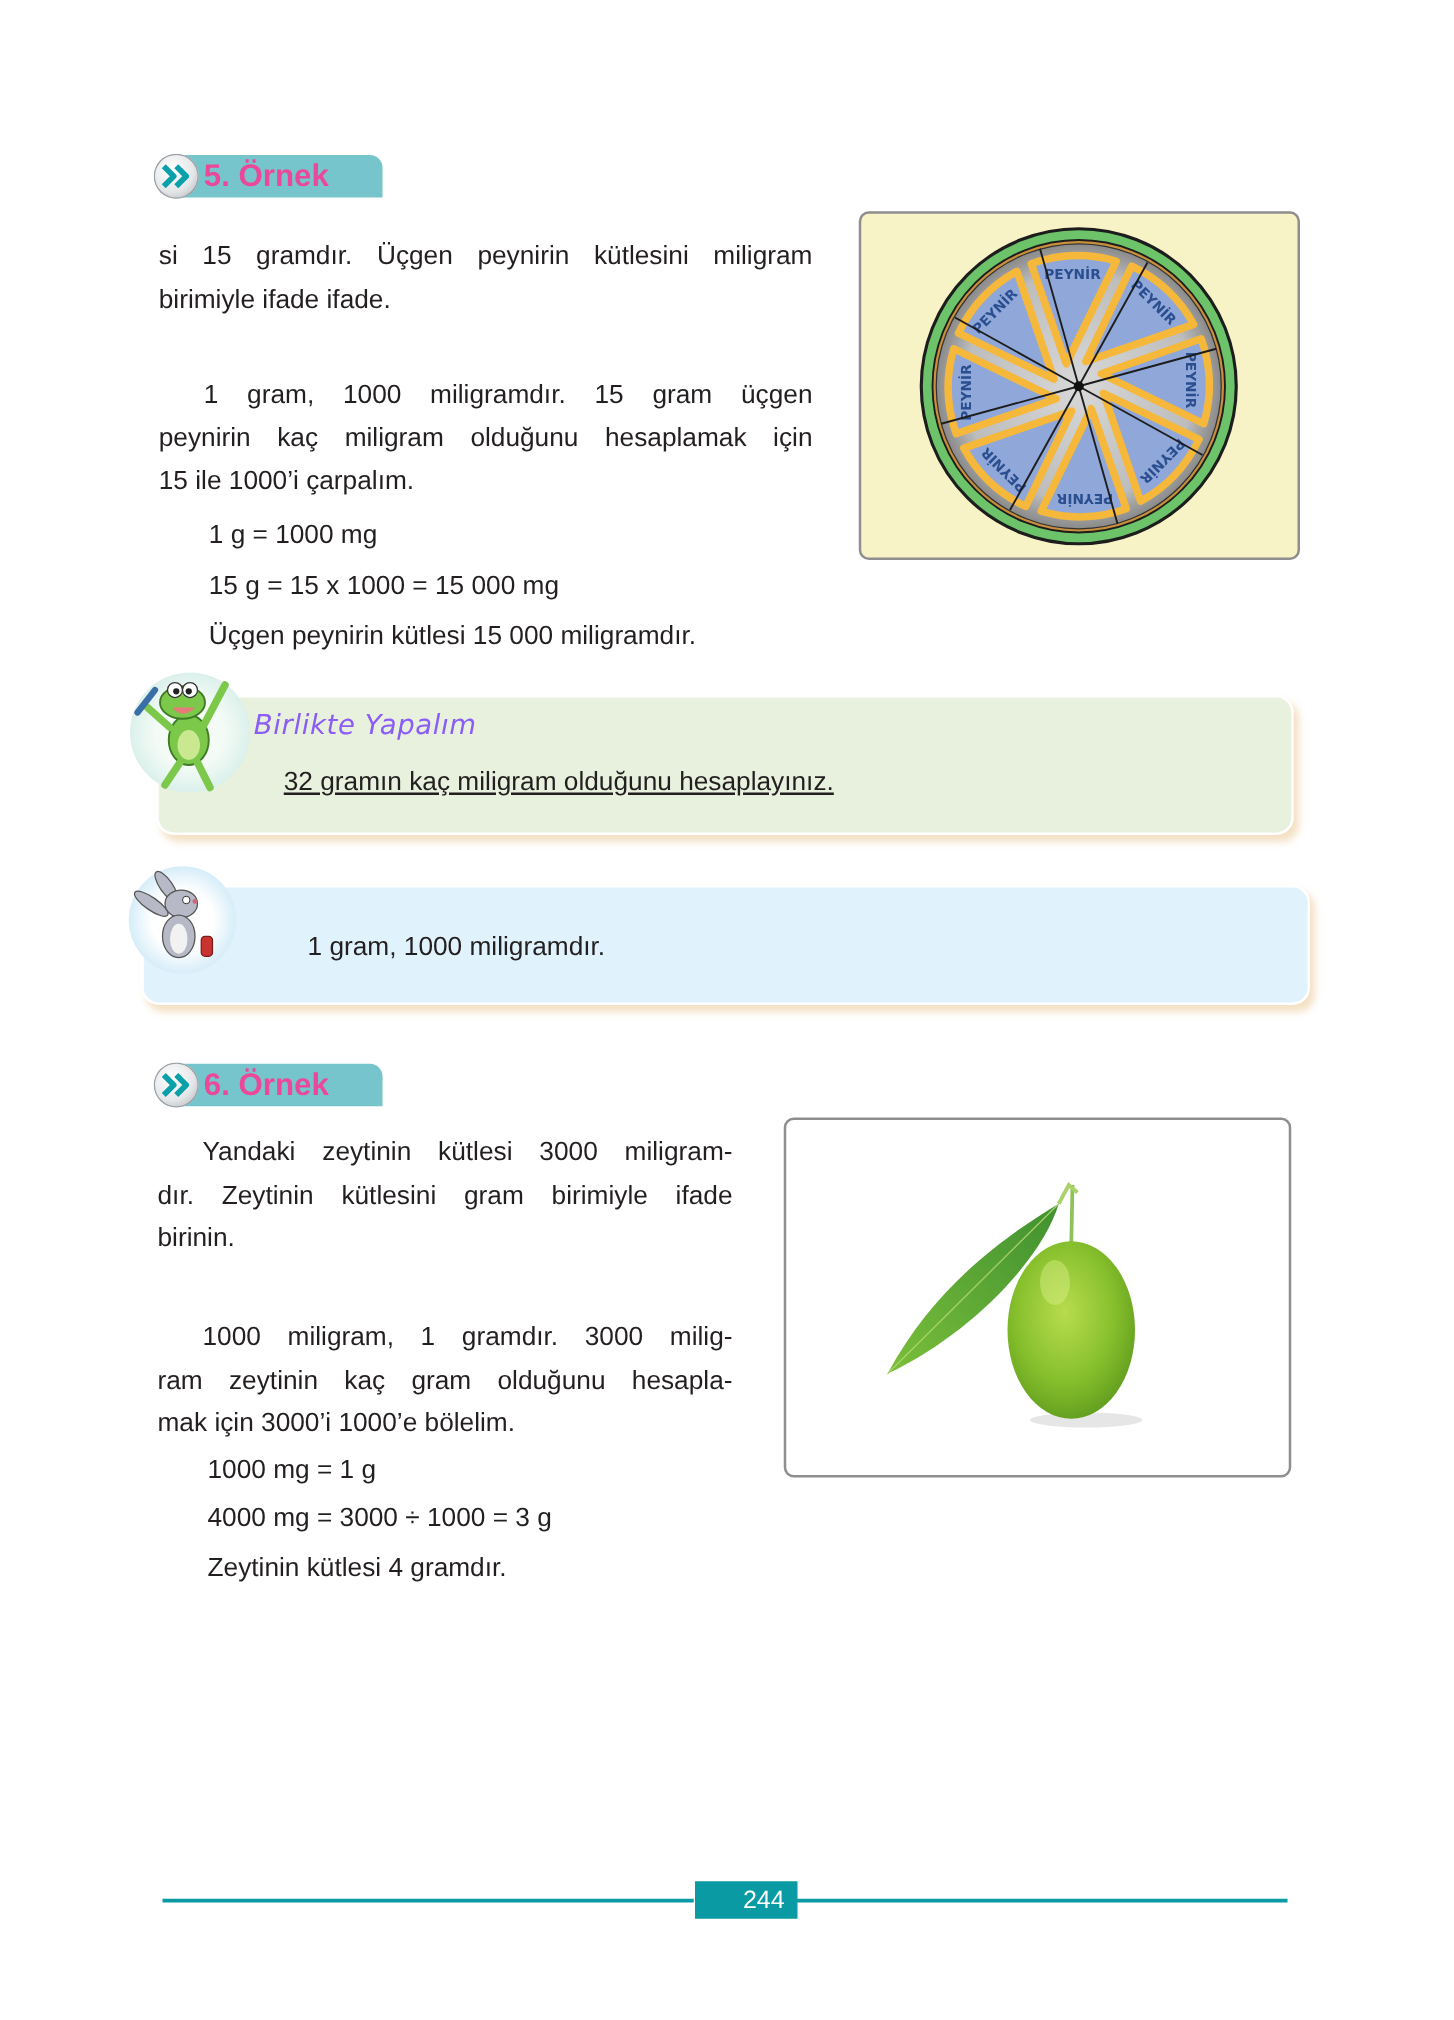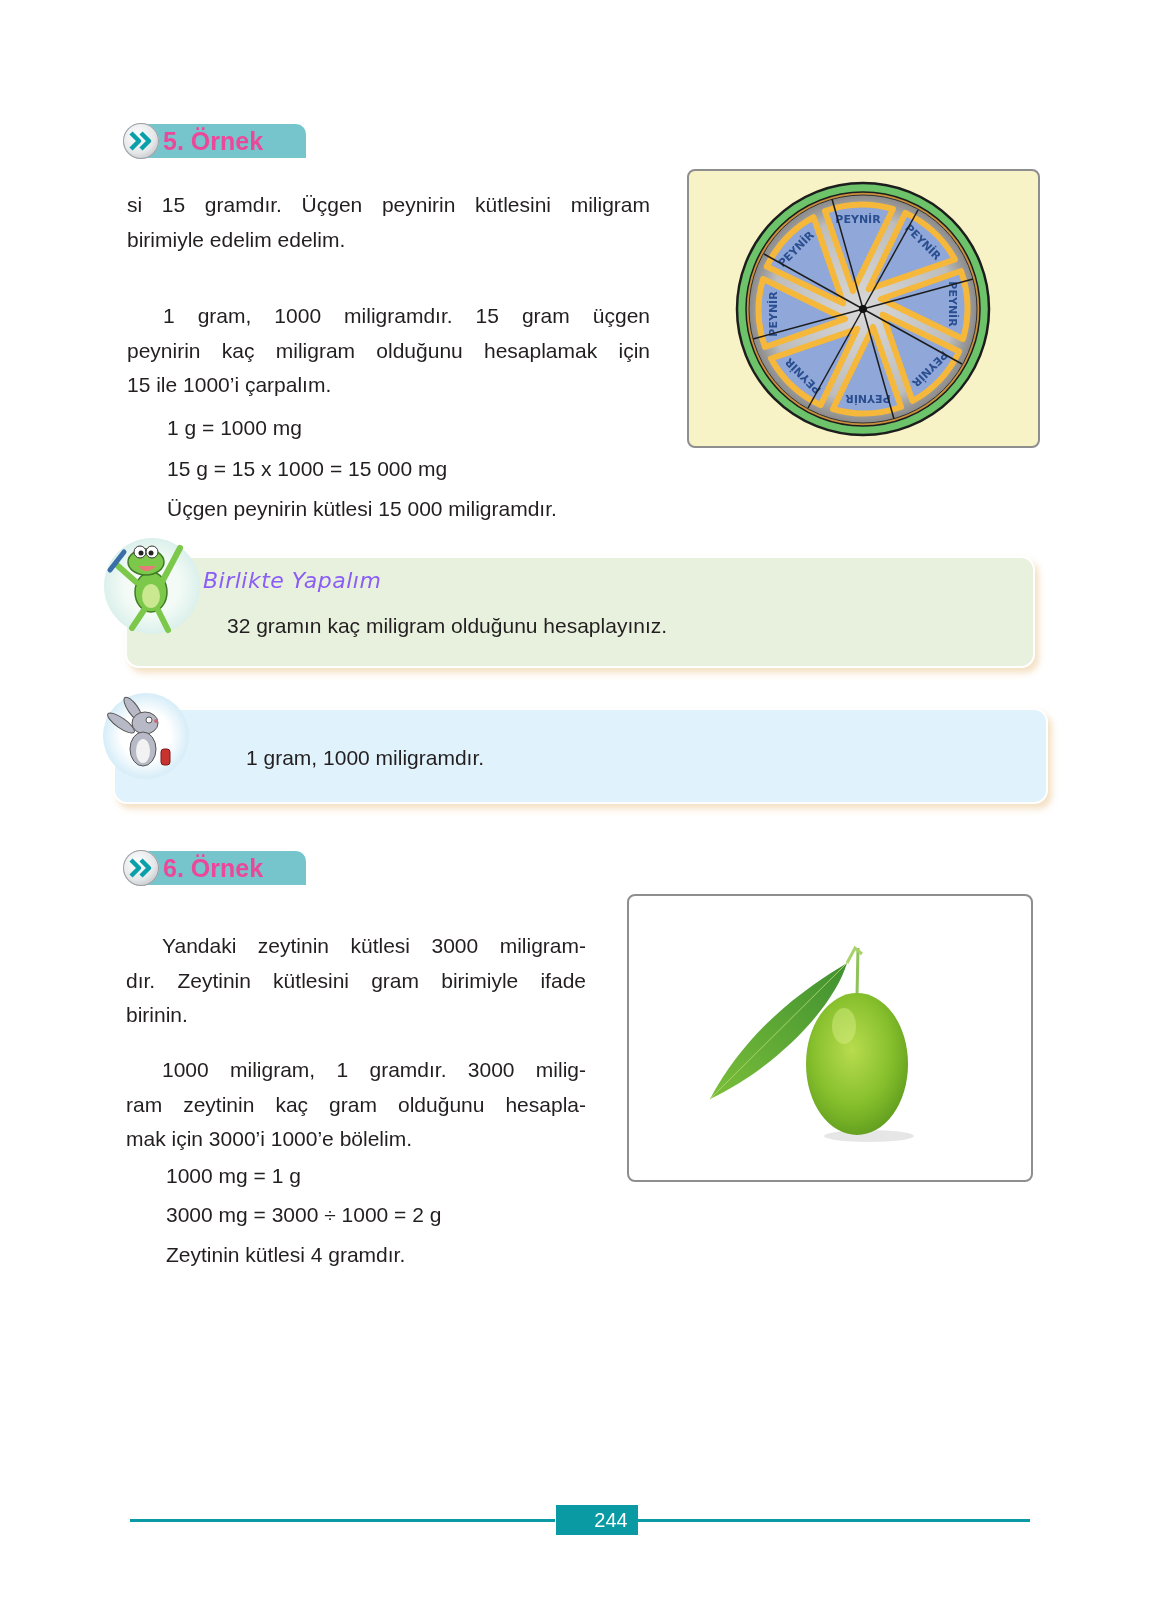--- a/index.html
+++ b/index.html
@@ -51,21 +51,21 @@
     <svg width="26" height="20" viewBox="0 0 26 20">
       <path d="M3 2 L11 10 L3 18" fill="none" stroke="#0aa0aa" stroke-width="4.5" stroke-linejoin="round"></path>
       <path d="M13 2 L21 10 L13 18" fill="none" stroke="#0aa0aa" stroke-width="4.5" stroke-linejoin="round"></path>
     </svg>
   </div>
   <div class="title">5. Örnek</div>
 </div>
 
 <div class="para" style="left:127px; top:188px; width:523px;">
   <span class="line">si 15 gramdır. Üçgen peynirin kütlesini miligram</span>
-  <span class="line last">birimiyle edelim edelim.</span>
+  <span class="line last">birimiyle ifade ifade.</span>
 </div>
 
 <div class="para" style="left:127px; top:299px; width:523px;">
   <span class="line indent">1 gram, 1000 miligramdır. 15 gram üçgen</span>
   <span class="line">peynirin kaç miligram olduğunu hesaplamak için</span>
   <span class="line last">15 ile 1000’i çarpalım.</span>
 </div>
 
 <div class="eq" style="left:167px; top:415px;text-align:right;">1 g = 1000 mg</div>
 <div class="eq" style="left:167px; top:456px;">15 g = 15 x 1000 = 15 000 mg</div>
@@ -125,21 +125,21 @@
     <circle cx="55" cy="23" r="2.5" fill="#222"></circle>
     <path d="M42 36 Q50 46 60 36 Z" fill="#e87a7a"></path>
     <path d="M66 52 L84 18" stroke="#7cc84a" stroke-width="6" stroke-linecap="round"></path>
     <path d="M40 52 L22 36" stroke="#7cc84a" stroke-width="6" stroke-linecap="round"></path>
     <path d="M14 40 L28 22" stroke="#3a6ea8" stroke-width="5" stroke-linecap="round"></path>
     <path d="M48 80 L36 98" stroke="#7cc84a" stroke-width="6" stroke-linecap="round"></path>
     <path d="M62 80 L72 100" stroke="#7cc84a" stroke-width="6" stroke-linecap="round"></path>
   </svg>
 </div>
 <div class="callout-title" style="left:203px; top:568px;">Birlikte Yapalım</div>
-<div class="callout-text" style="left:227px; top:614px;">32 gramın kaç miligram olduğunu hesaplayınız.</div>
+<div class="callout-text" style="left:227px; top:614px;text-decoration:underline;">32 gramın kaç miligram olduğunu hesaplayınız.</div>
 
 <div class="callout blue" style="left:113px; top:708px; width:935px; height:96px;"></div>
 <div class="mascot" style="left:103px; top:693px; width:86px; height:86px;
             background:radial-gradient(circle, #ffffff 40%, #d4ecf8 72%, #5fb3e0 100%);">
   <svg width="86" height="86" viewBox="0 0 86 86" style="position:absolute; left:0; top:0;">
     <ellipse cx="18" cy="30" rx="5" ry="16" fill="#b7b9c6" stroke="#555" stroke-width="1" transform="rotate(-55 18 30)"></ellipse>
     <ellipse cx="30" cy="16" rx="5" ry="14" fill="#b7b9c6" stroke="#555" stroke-width="1" transform="rotate(-35 30 16)"></ellipse>
     <ellipse cx="42" cy="30" rx="13" ry="11" fill="#b7b9c6" stroke="#555" stroke-width="1"></ellipse>
     <circle cx="46" cy="27" r="3" fill="#fff" stroke="#333" stroke-width="0.8"></circle>
     <circle cx="53" cy="28" r="2" fill="#c96a7a"></circle>
@@ -154,34 +154,34 @@
   <div class="tab"></div>
   <div class="badge">
     <svg width="26" height="20" viewBox="0 0 26 20">
       <path d="M3 2 L11 10 L3 18" fill="none" stroke="#0aa0aa" stroke-width="4.5" stroke-linejoin="round"></path>
       <path d="M13 2 L21 10 L13 18" fill="none" stroke="#0aa0aa" stroke-width="4.5" stroke-linejoin="round"></path>
     </svg>
   </div>
   <div class="title">6. Örnek</div>
 </div>
 
-<div class="para" style="left:126px; top:905px; width:460px;margin-top:24px;">
+<div class="para" style="left:126px; top:905px; width:460px;">
   <span class="line indent">Yandaki zeytinin kütlesi 3000 miligram-</span>
   <span class="line">dır. Zeytinin kütlesini gram birimiyle ifade</span>
   <span class="line last">birinin.</span>
 </div>
 
 <div class="para" style="left:126px; top:1053px; width:460px;">
   <span class="line indent">1000 miligram, 1 gramdır. 3000 milig-</span>
   <span class="line">ram zeytinin kaç gram olduğunu hesapla-</span>
   <span class="line last">mak için 3000’i 1000’e bölelim.</span>
 </div>
 
 <div class="eq" style="left:166px; top:1163px;">1000 mg = 1 g</div>
-<div class="eq" style="left:166px; top:1202px;">3000 mg = 3000 ÷ 1000 = 2 g</div>
+<div class="eq" style="left:166px; top:1202px;">4000 mg = 3000 ÷ 1000 = 3 g</div>
 <div class="eq" style="left:166px; top:1242px;">Zeytinin kütlesi 4 gramdır.</div>
 
 <div class="frame" style="left:627px; top:894px; width:406px; height:288px; background:#ffffff;">
   <svg width="402" height="284" viewBox="0 0 402 284" style="position:absolute; left:0; top:0;">
     <defs>
       <radialGradient id="olive" cx="45%" cy="40%" r="65%">
         <stop offset="0%" stop-color="#b8dc4e"></stop>
         <stop offset="60%" stop-color="#86bf2c"></stop>
         <stop offset="100%" stop-color="#5d9a1d"></stop>
       </radialGradient>

